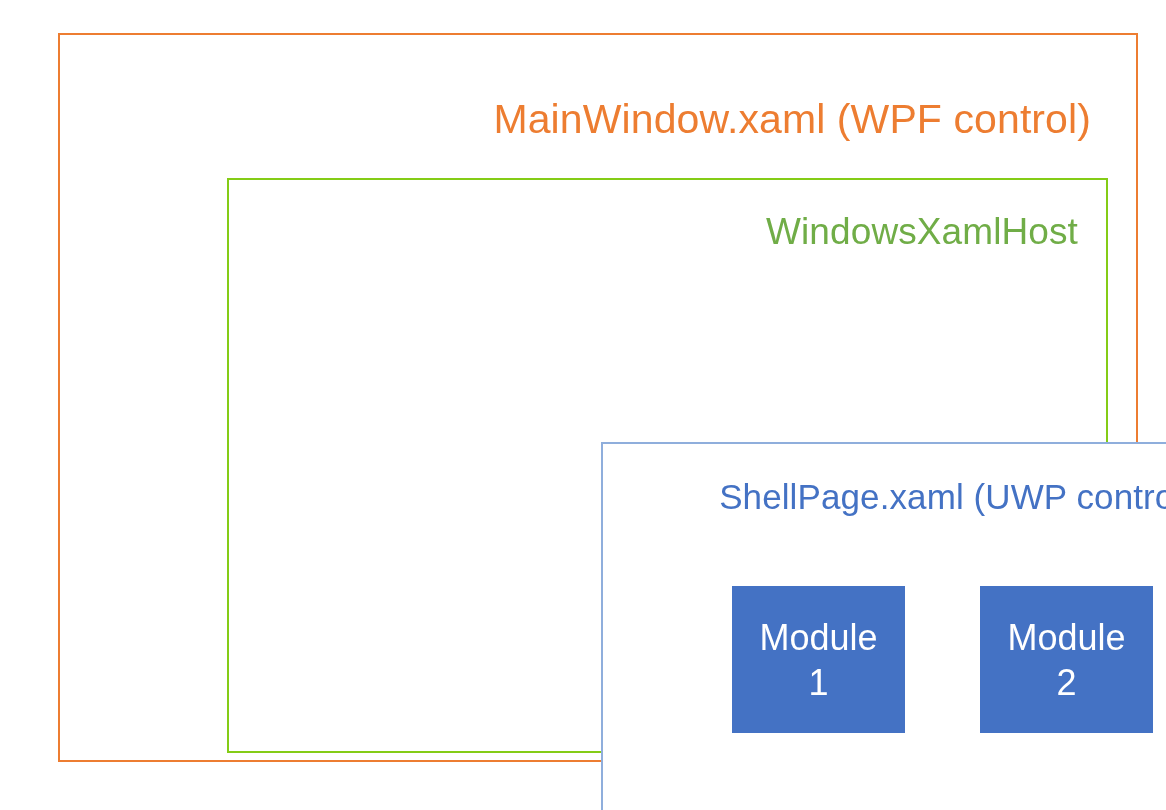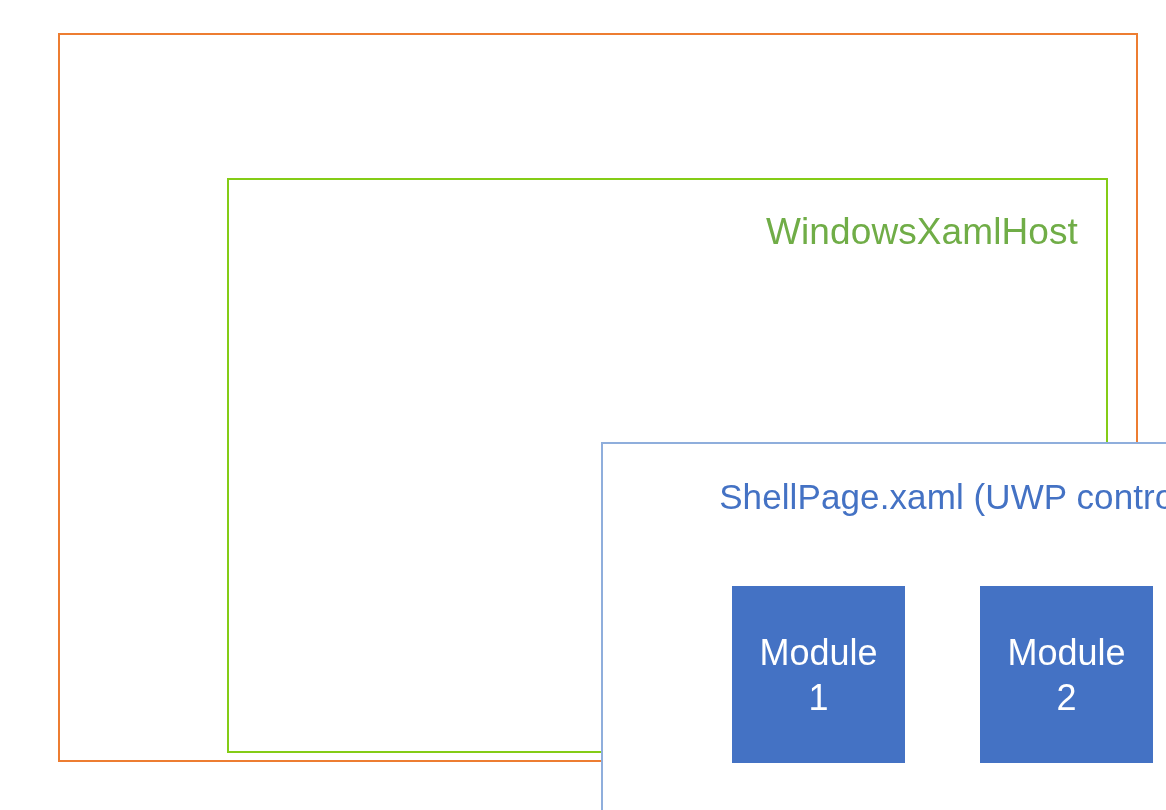--- a/index.html
+++ b/index.html
@@ -89,21 +89,21 @@
     right: 32px;
     font-size: 35px;
     line-height: 42px;
     color: #4472C4;
   }
 
   
   .module-box {
     position: absolute;
     width: 173px;
-    height: 177px;
+    height: 147px;
     background: #4472C4;
     box-sizing: border-box;
     display: flex;
     flex-direction: column;
     align-items: center;
     justify-content: center;
     color: #ffffff;
     font-size: 36px;
     line-height: 45px;
     text-align: center;
@@ -123,20 +123,21 @@
     display: block;
   }
 </style>
 </head>
 <body>
 
 <div id="diagram-canvas">
 
   <div class="outer-box">
 
+    <div class="box-title title-outer">MainWindow.xaml (WPF control)</div>
 
     <div class="middle-box">
 
       <div class="box-title title-middle">WindowsXamlHost</div>
 
       <div class="inner-box">
 
         <div class="box-title title-inner">ShellPage.xaml (UWP control)</div>
 
         <div class="module-box module-1">

